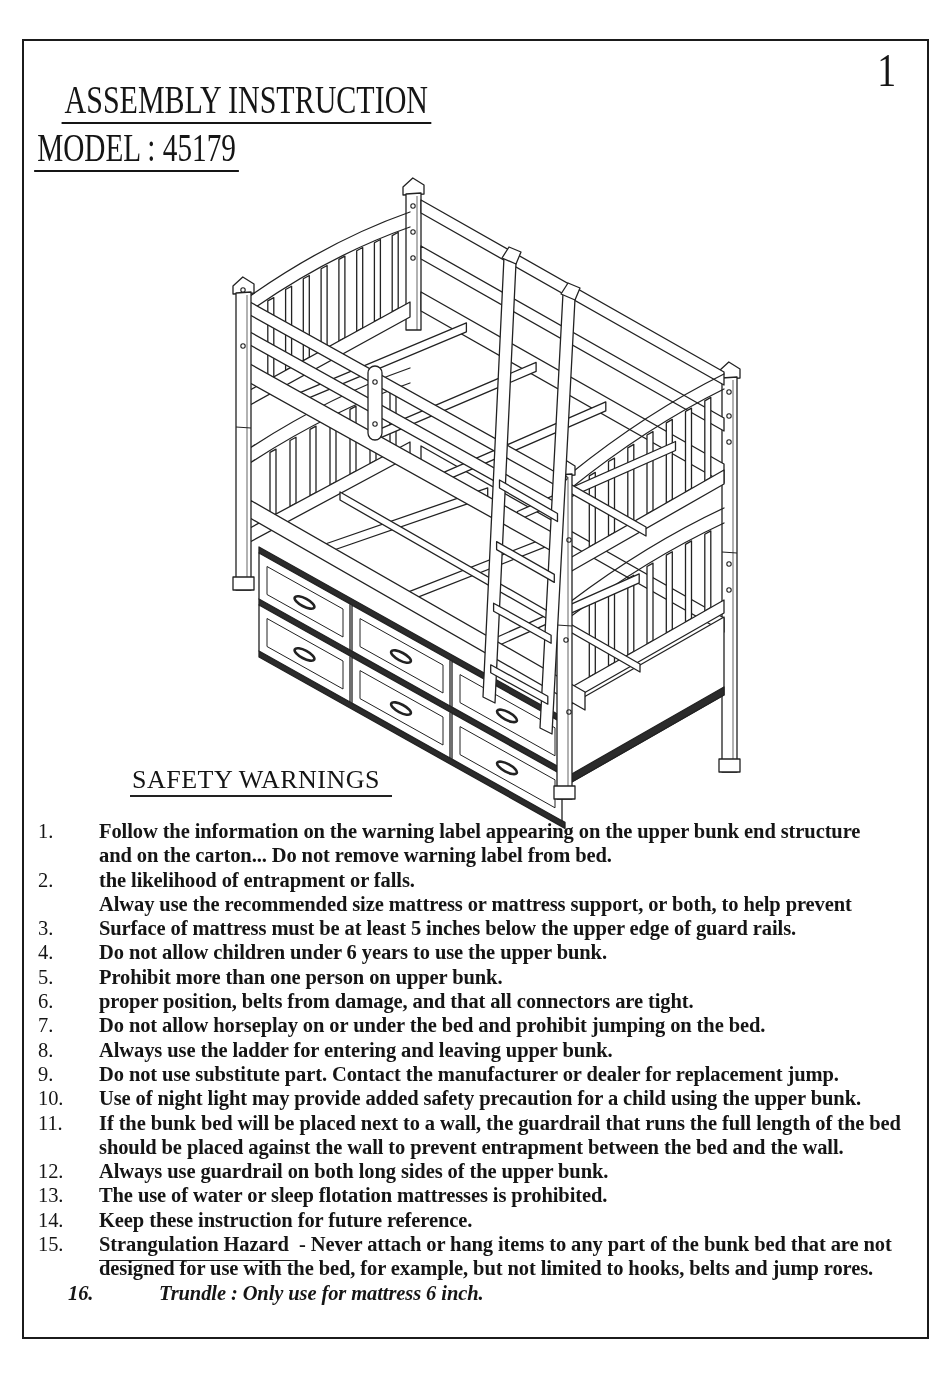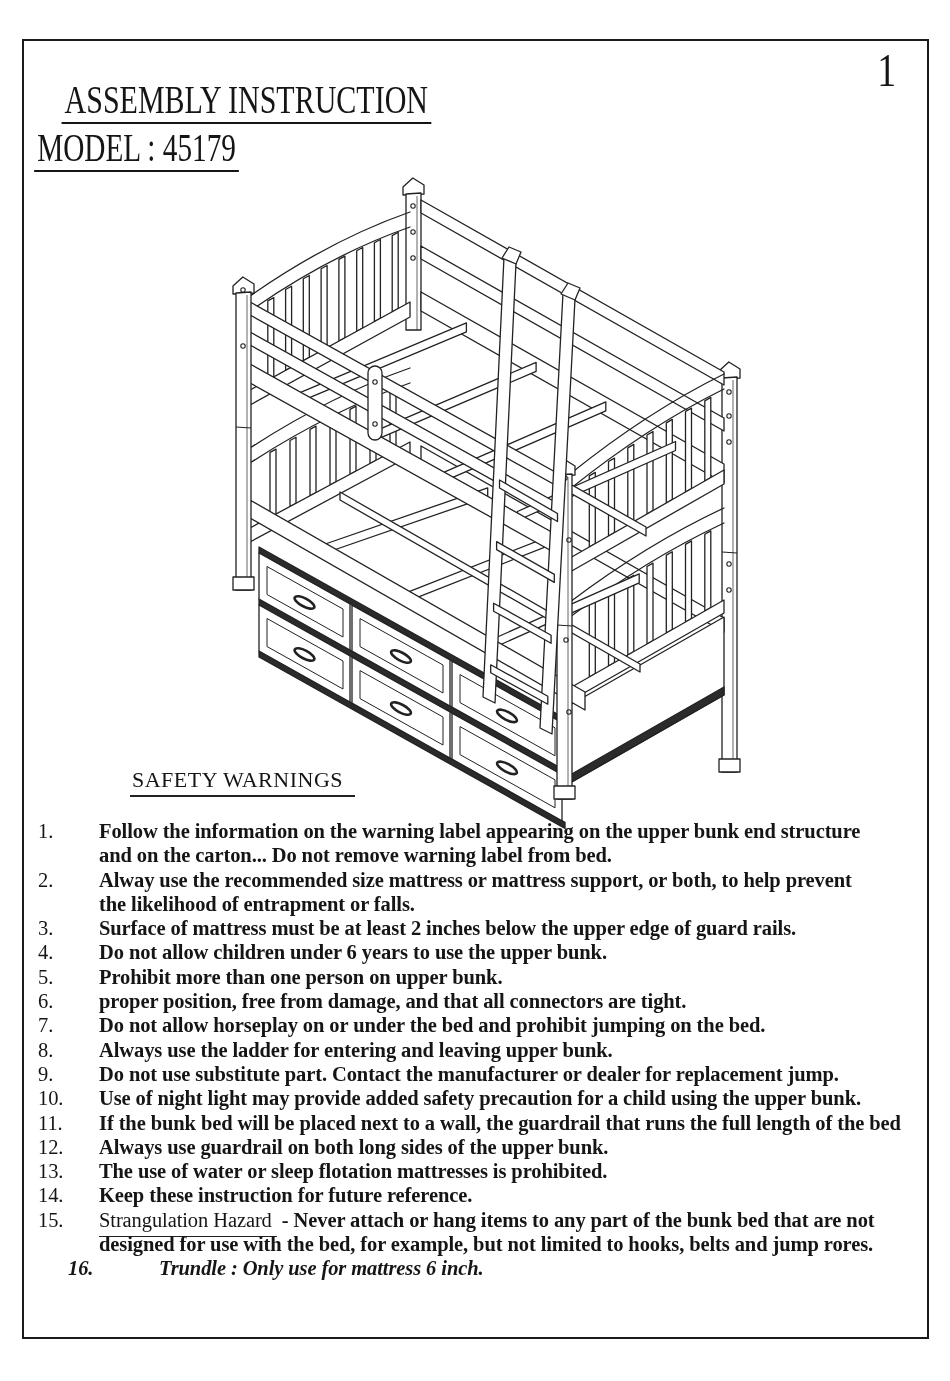--- a/index.html
+++ b/index.html
@@ -8,30 +8,30 @@
   .frame{position:absolute;left:22px;top:39px;width:903px;height:1296px;
          border:2px solid #1b1b1b;}
   .page-number{position:absolute;top:48px;right:54px;font-size:46px;line-height:1;
                transform:scaleX(.82);transform-origin:right top;}
   .title-wrap{position:absolute;left:0;top:80px;width:910px;text-align:left;}
   .title-line{display:inline-block;font-size:40px;line-height:40px;padding:0 4px 2px 4px;
               border-bottom:2.5px solid #151515;transform:scaleX(.75);transform-origin:center top;
               white-space:nowrap;}
   .title-line.second{margin-top:4px;font-size:39px;}
   .figure-svg{position:absolute;left:130px;top:165px;width:660px;height:665px;}
-  .sw-heading{position:absolute;left:130px;top:769px;font-size:22px;line-height:22px;
+  .sw-heading{position:absolute;left:130px;top:769px;font-size:26px;line-height:22px;
               letter-spacing:.5px;border-bottom:2px solid #222;padding:0 12px 4px 2px;z-index:3;}
   .warnings{position:absolute;left:38px;top:819px;width:884px;font-size:20.5px;
             line-height:24.3px;letter-spacing:-.1px;z-index:3;}
   .w-item{display:flex;}
   .w-num{flex:0 0 61px;}
   .w-body{flex:1;}
   .seg-n{font-weight:700;}
   .seg-b{font-weight:700;}
-  .seg-u{border-bottom:1.5px solid #222;padding-bottom:5px;padding-right:5px;}
+  .seg-u{border-bottom:1.5px solid #222;padding-bottom:5px;padding-right:5px;font-weight:bold;}
   .seg-bi{font-weight:700;font-style:italic;margin-left:30px;}
 </style>
 </head>
 <body>
 
 <div class="page">
   <div class="frame"></div>
 
   <div class="page-number">1</div>
 
@@ -205,46 +205,46 @@
       <div class="w-item">
         <span class="w-num">1.</span>
         <span class="w-body">
           <div><span class="seg-n">Follow the information on the warning label appearing on the upper bunk end structure</span></div>
           <div><span class="seg-n">and on the carton... </span><span class="seg-b">Do not remove warning label from bed.</span></div>
         </span>
       </div>
       <div class="w-item">
         <span class="w-num">2.</span>
         <span class="w-body">
+          <div><span class="seg-n">the likelihood of entrapment or falls.</span></div>
           <div><span class="seg-n">Alway use the recommended size mattress or mattress support, or both, to help prevent</span></div>
-          <div><span class="seg-n">the likelihood of entrapment or falls.</span></div>
         </span>
       </div>
       <div class="w-item">
         <span class="w-num">3.</span>
         <span class="w-body">
-          <div><span class="seg-n">Surface of mattress must be at least 2 inches below the upper edge of guard rails.</span></div>
+          <div><span class="seg-n">Surface of mattress must be at least 5 inches below the upper edge of guard rails.</span></div>
         </span>
       </div>
       <div class="w-item">
         <span class="w-num">4.</span>
         <span class="w-body">
           <div><span class="seg-n">Do not allow children under 6 years to use the upper bunk.</span></div>
         </span>
       </div>
       <div class="w-item">
         <span class="w-num">5.</span>
         <span class="w-body">
           <div><span class="seg-n">Prohibit more than one person on upper bunk.</span></div>
         </span>
       </div>
       <div class="w-item">
         <span class="w-num">6.</span>
         <span class="w-body">
-          <div><span class="seg-n">proper position, free from damage, and that all connectors are tight.</span></div>
+          <div><span class="seg-n">proper position, belts from damage, and that all connectors are tight.</span></div>
         </span>
       </div>
       <div class="w-item">
         <span class="w-num">7.</span>
         <span class="w-body">
           <div><span class="seg-n">Do not allow horseplay on or under the bed and prohibit jumping on the bed.</span></div>
         </span>
       </div>
       <div class="w-item">
         <span class="w-num">8.</span>
@@ -261,20 +261,21 @@
       <div class="w-item">
         <span class="w-num">10.</span>
         <span class="w-body">
           <div><span class="seg-n">Use of night light may provide added safety precaution for a child using the upper bunk.</span></div>
         </span>
       </div>
       <div class="w-item">
         <span class="w-num">11.</span>
         <span class="w-body">
           <div><span class="seg-n">If the bunk bed will be placed next to a wall, the guardrail that runs the full length of the bed</span></div>
+          <div><span class="seg-n">should be placed against the wall to prevent entrapment between the bed and the wall.</span></div>
         </span>
       </div>
       <div class="w-item">
         <span class="w-num">12.</span>
         <span class="w-body">
           <div><span class="seg-n">Always use guardrail on both long sides of the upper bunk.</span></div>
         </span>
       </div>
       <div class="w-item">
         <span class="w-num">13.</span>

